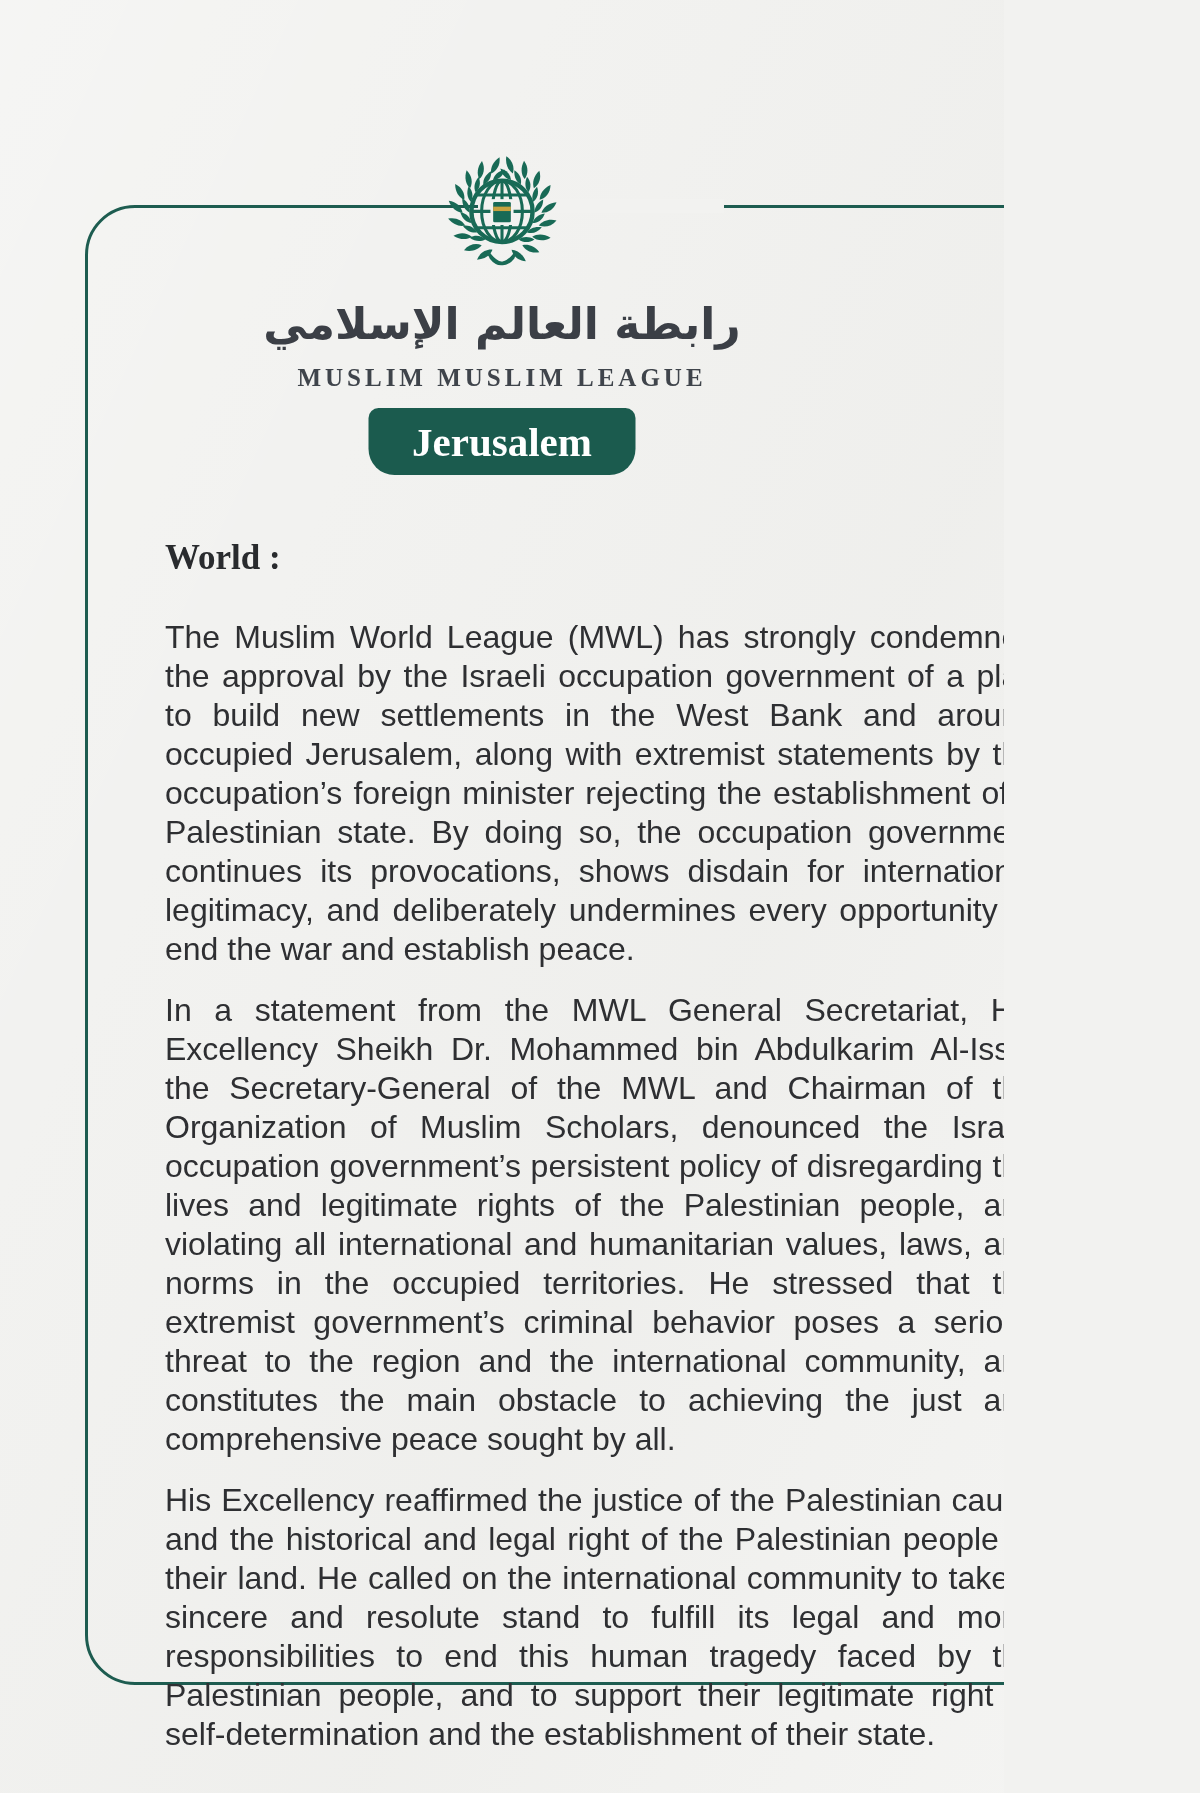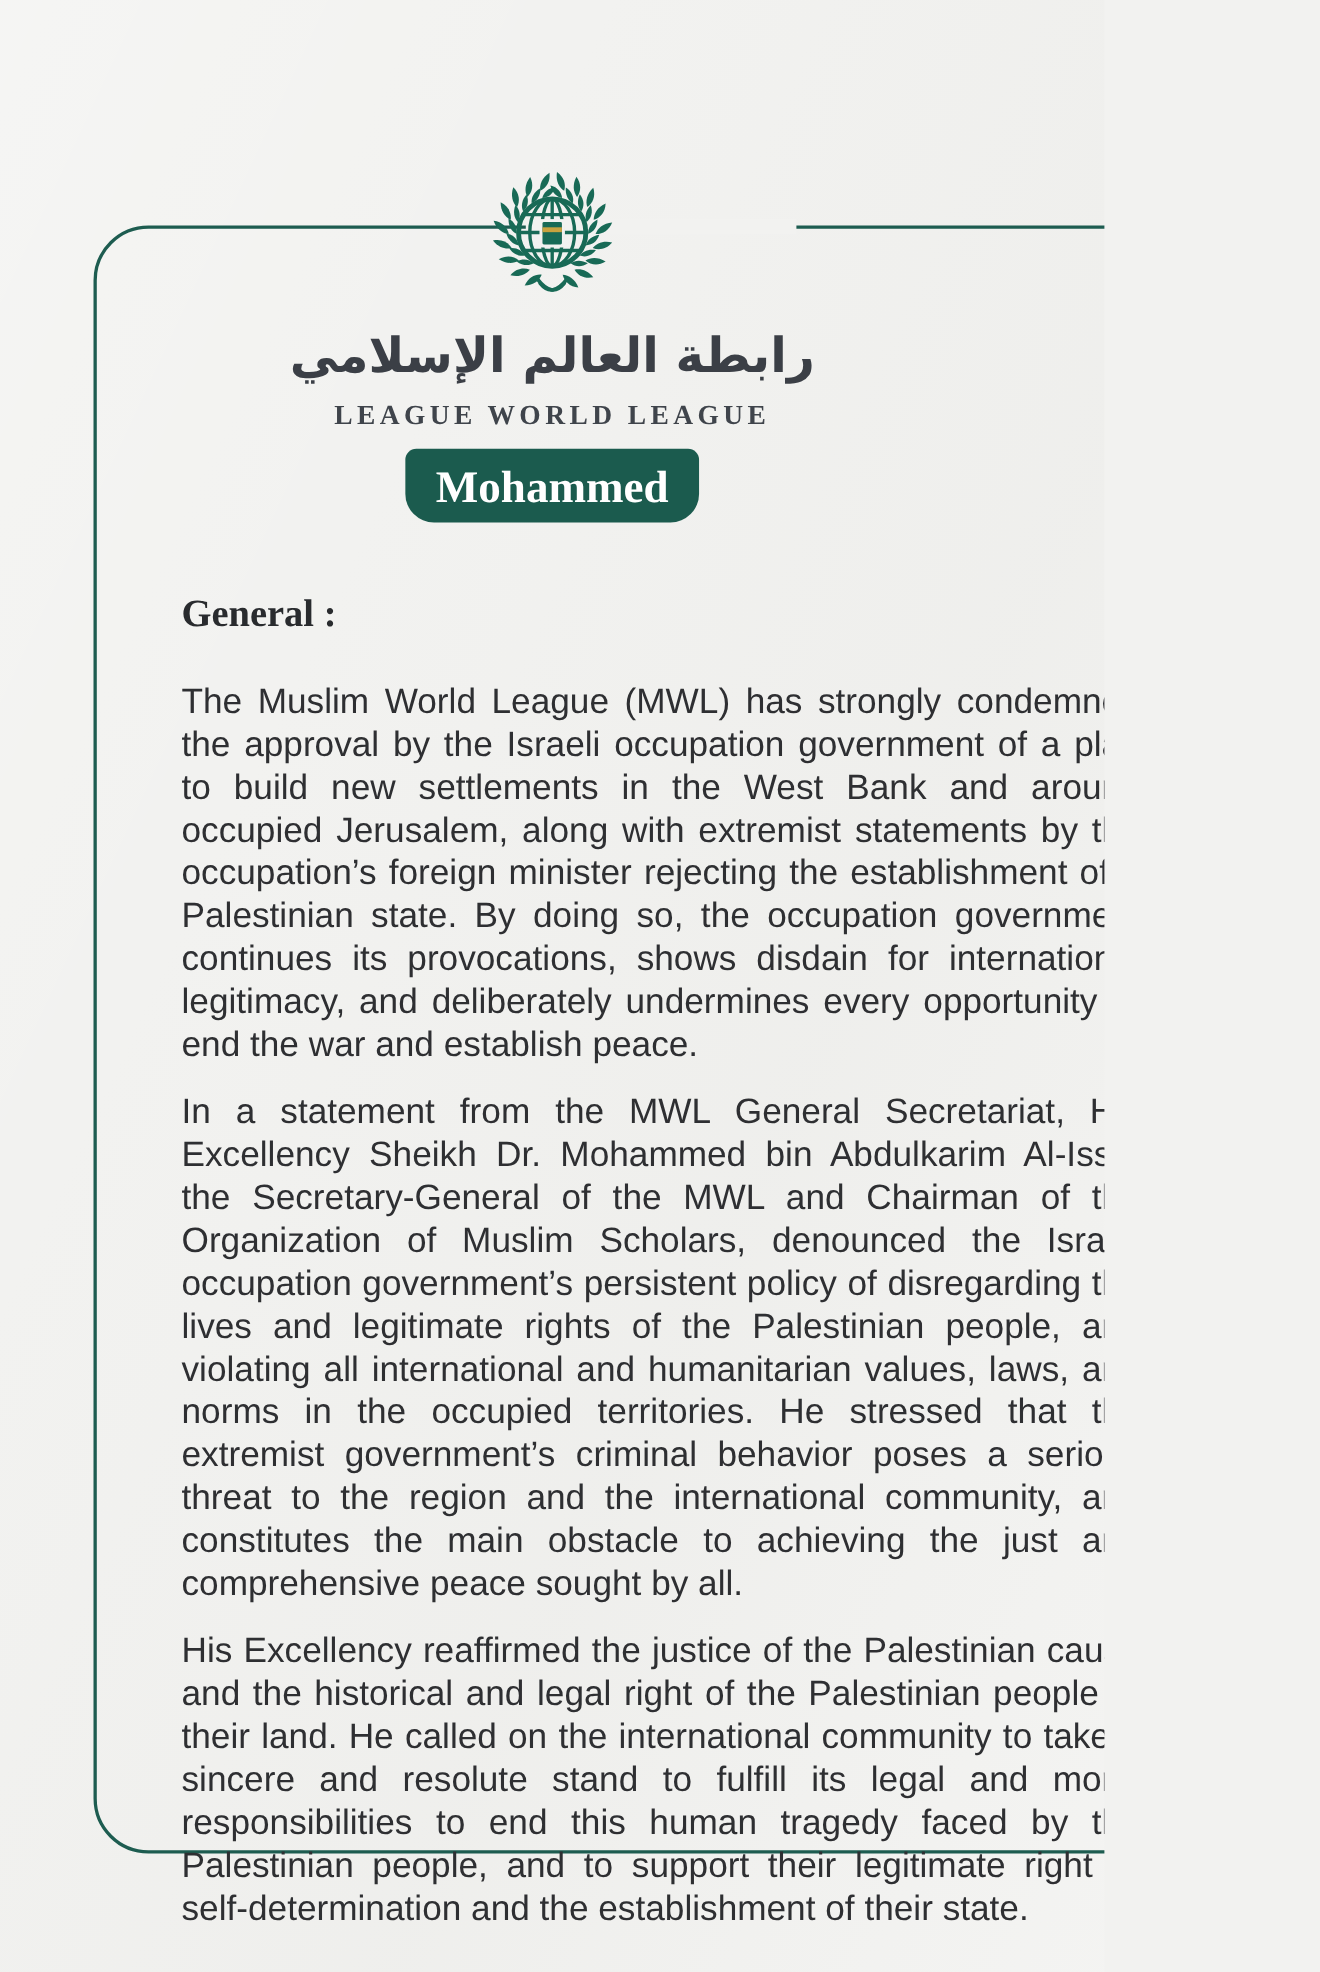--- a/index.html
+++ b/index.html
@@ -148,29 +148,29 @@
       </g>
 
       <g stroke="#186a56" stroke-width="5" fill="none" stroke-linecap="round">
         <path d="M84 158 Q 100 178, 120 152"></path>
         <path d="M116 158 Q 100 178, 80 152"></path>
       </g>
     </svg>
 
     <div class="arabic-title" dir="rtl" lang="ar">رابطة العالم الإسلامي</div>
 
-    <div class="org-name">LEAGUE WORLD LEAGUE</div>
+    <div class="org-name">MUSLIM MUSLIM LEAGUE</div>
 
     <div class="banner">
-      <span class="banner-label">Mohammed</span>
+      <span class="banner-label">Jerusalem</span>
     </div>
   </header>
 
   <main class="content">
-    <h2 class="city-heading">General :</h2>
+    <h2 class="city-heading">World :</h2>
 
     <p class="para">The Muslim World League (MWL) has strongly condemned the approval by the Israeli occupation government of a plan to build new settlements in the West Bank and around occupied Jerusalem, along with extremist statements by the occupation’s foreign minister rejecting the establishment of a Palestinian state. By doing so, the occupation government continues its provocations, shows disdain for international legitimacy, and deliberately undermines every opportunity to end the war and establish peace.</p>
 
     <p class="para">In a statement from the MWL General Secretariat, His Excellency Sheikh Dr. Mohammed bin Abdulkarim Al-Issa, the Secretary-General of the MWL and Chairman of the Organization of Muslim Scholars, denounced the Israeli occupation government’s persistent policy of disregarding the lives and legitimate rights of the Palestinian people, and violating all international and humanitarian values, laws, and norms in the occupied territories. He stressed that the extremist government’s criminal behavior poses a serious threat to the region and the international community, and constitutes the main obstacle to achieving the just and comprehensive peace sought by all.</p>
 
     <p class="para">His Excellency reaffirmed the justice of the Palestinian cause and the historical and legal right of the Palestinian people to their land. He called on the international community to take a sincere and resolute stand to fulfill its legal and moral responsibilities to end this human tragedy faced by the Palestinian people, and to support their legitimate right to self-determination and the establishment of their state.</p>
   </main>
 
 </div>
 

